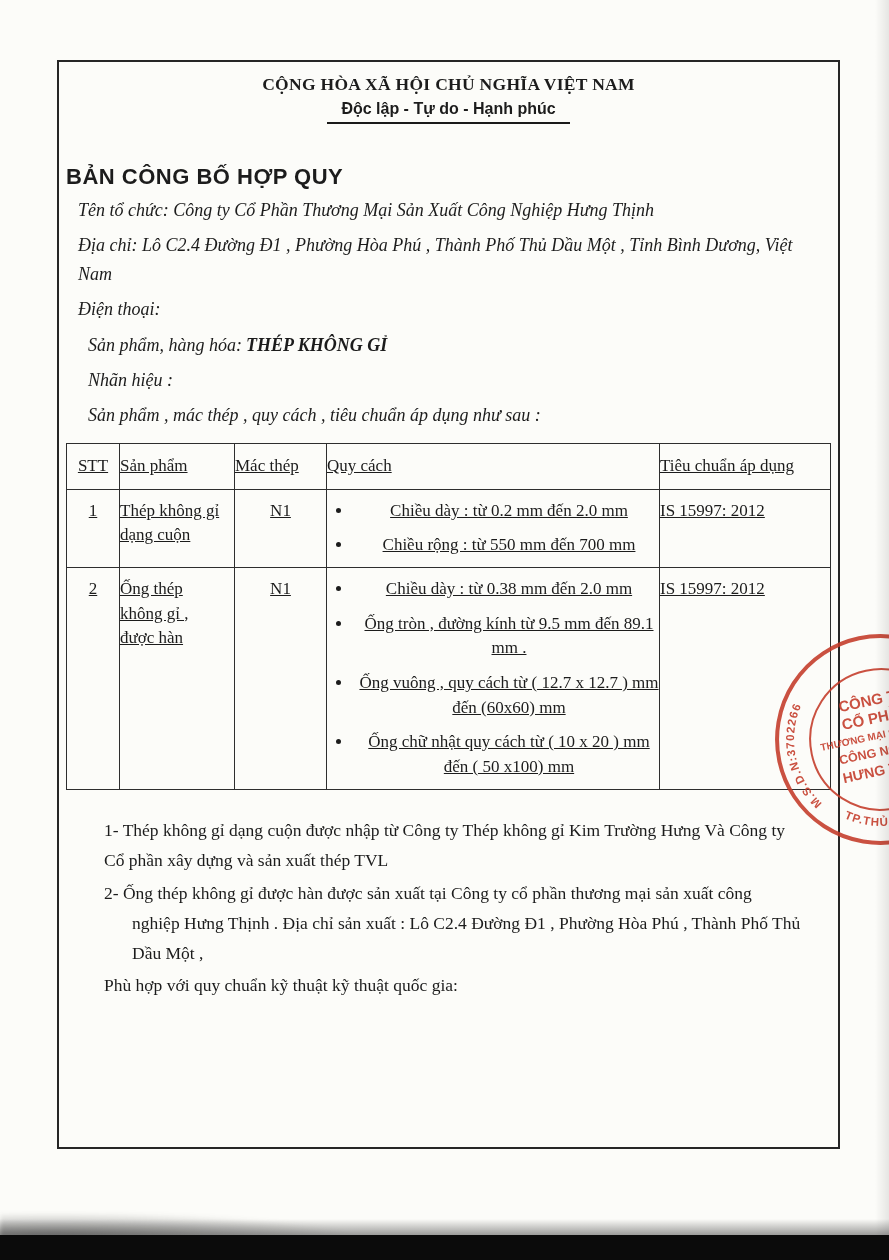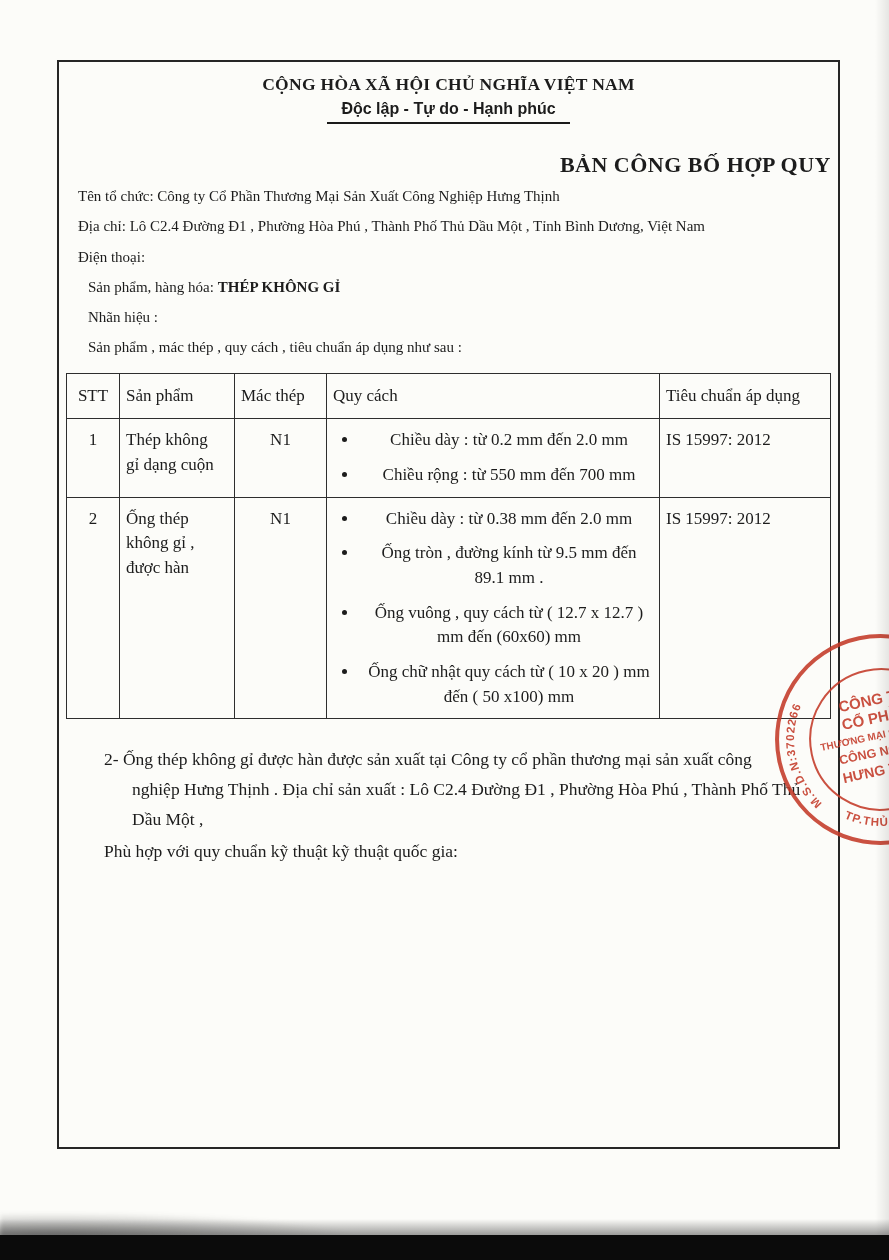--- a/index.html
+++ b/index.html
@@ -22,37 +22,37 @@
     text-align:center; font-weight:bold; font-size:17.5px; letter-spacing:0.3px;
   }
   .motto-wrap { text-align:center; margin-top:5px; }
   .motto {
     display:inline-block; font-family:"Liberation Sans",sans-serif;
     font-weight:bold; font-size:16px;
     border-bottom:2px solid #1a1a1a; padding:0 14px 4px 14px;
   }
 
   .title {
-    text-align:right; margin-top:28px;
-    font-family:Liberation Serif, serif; font-weight:bold;
+    text-align:left; margin-top:40px;
+    font-family:Liberation Sans, sans-serif; font-weight:bold;
     font-size:22px; letter-spacing:0.5px;
   }
   .docnum { text-align:center; margin-top:12px; font-size:17.5px; }
 
-  p.b { font-size:15px; line-height:1.62; margin:6px 10px 0 12px; }
+  p.b { font-size:18px; line-height:1.62; margin:6px 10px 0 12px;font-style:italic; }
   p.ind { margin-left:22px; }
   .prod-value { font-weight:bold; margin-left:4px; }
 
   table.spec {
     width:100%; border-collapse:collapse; table-layout:fixed;
     margin-top:13px;
   }
   table.spec th, table.spec td {
-    border:1.5px solid #2e2e2e; padding:9px 6px; vertical-align:top;
-    font-size:17px; font-weight:normal; text-align:left; line-height:1.45;
+    border:1.5px solid #2e2e2e; padding:9px 0; vertical-align:top;
+    font-size:17px; font-weight:normal; text-align:left; line-height:1.45;text-decoration:underline;
   }
   table.spec th { padding-top:10px; padding-bottom:10px; }
   .c-stt { text-align:center !important; }
   .c-grade { text-align:center !important; }
   .c-prod { text-align:justify; padding-right:14px !important; }
   td.c-spec ul { margin:0; padding-left:26px; }
   td.c-spec li { margin-bottom:10px; padding-left:6px;text-align:center; }
   td.c-spec li:last-child { margin-bottom:0; }
 
   .notes { margin:25px 28px 0 38px; font-size:17.5px; line-height:1.72; }
@@ -148,20 +148,21 @@
               <li>Ống vuông , quy cách từ ( 12.7 x 12.7 ) mm đến (60x60) mm</li>
               <li>Ống chữ nhật quy cách từ ( 10 x 20 ) mm đến ( 50 x100) mm</li>
             </ul>
           </td>
           <td>IS 15997: 2012</td>
         </tr>
       </tbody>
     </table>
 
     <div class="notes">
+      <p class="note1">1-  Thép không gỉ dạng cuộn được nhập từ Công ty Thép không gỉ Kim Trường Hưng Và Công ty Cổ phần xây dựng và sản xuất thép TVL</p>
       <p class="note2">2-  Ống thép không gỉ được hàn được sản xuất tại Công ty cổ phần thương mại sản xuất công nghiệp Hưng Thịnh . Địa chỉ sản xuất : Lô C2.4 Đường Đ1 , Phường Hòa Phú , Thành Phố Thủ Dầu Một ,</p>
       <p class="conf">Phù hợp với quy chuẩn kỹ thuật kỹ thuật quốc gia:</p>
     </div>
 
   </div>
 
   <div class="stamp">
     <svg width="235" height="235" viewBox="0 0 234 234">
       <g transform="rotate(-12 117 117)">
         <circle cx="117" cy="117" r="103" fill="none" stroke="var(--stamp-color,#c43a28)" stroke-width="4"></circle>

